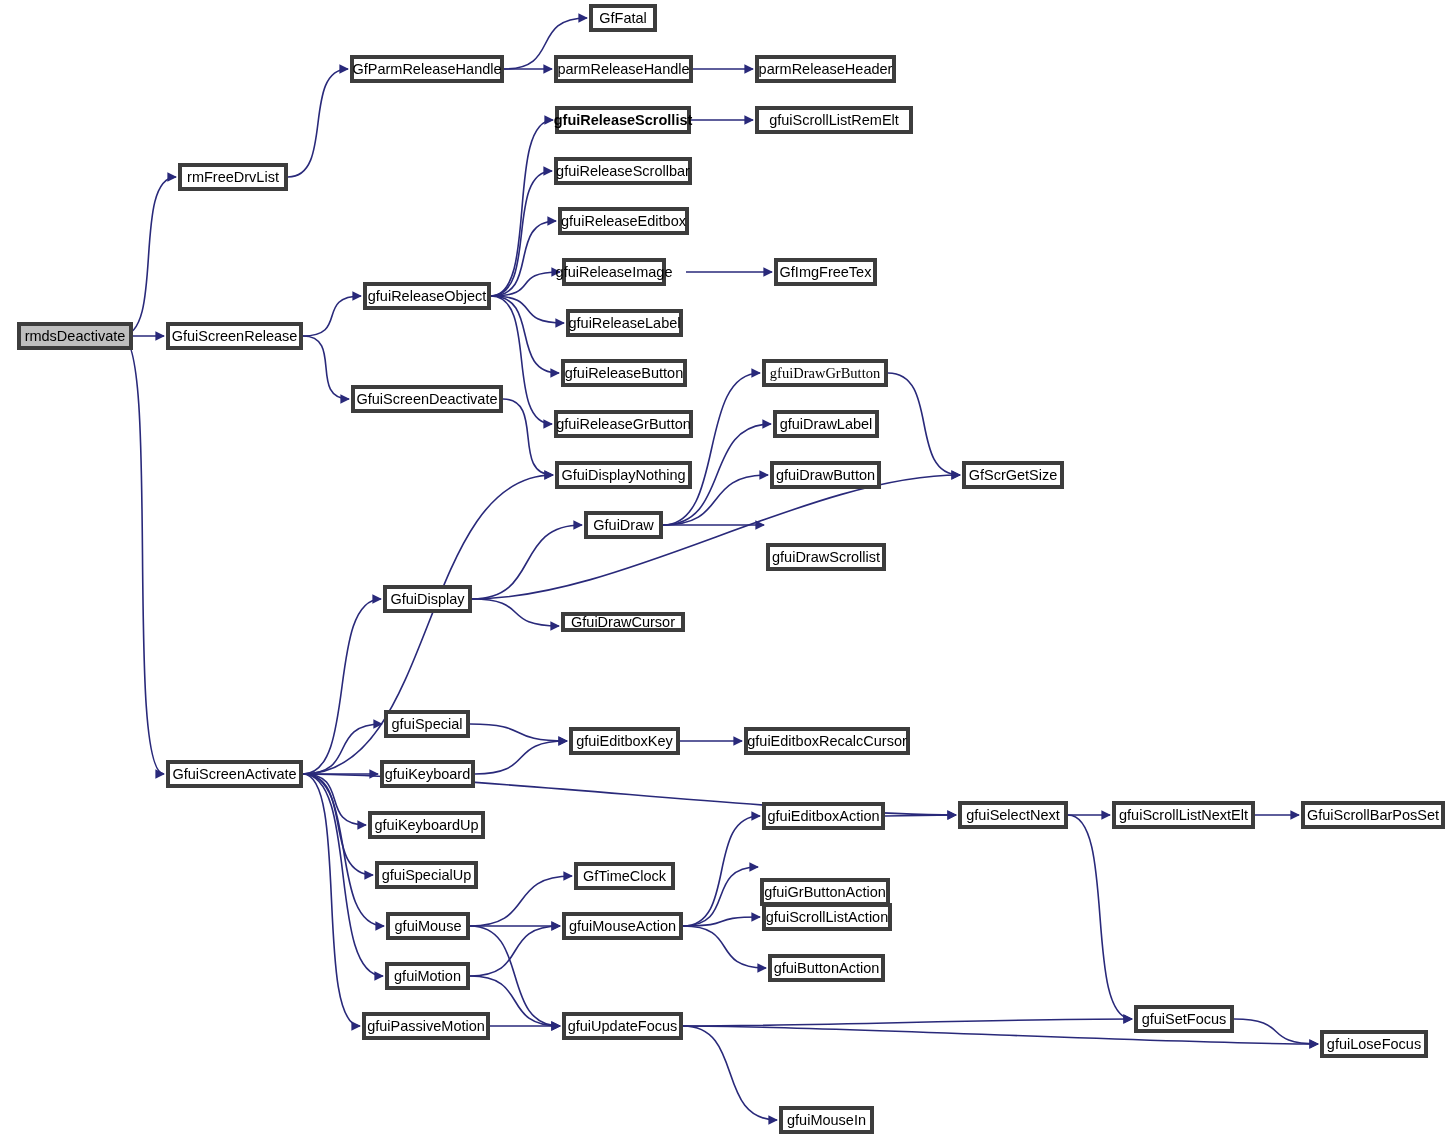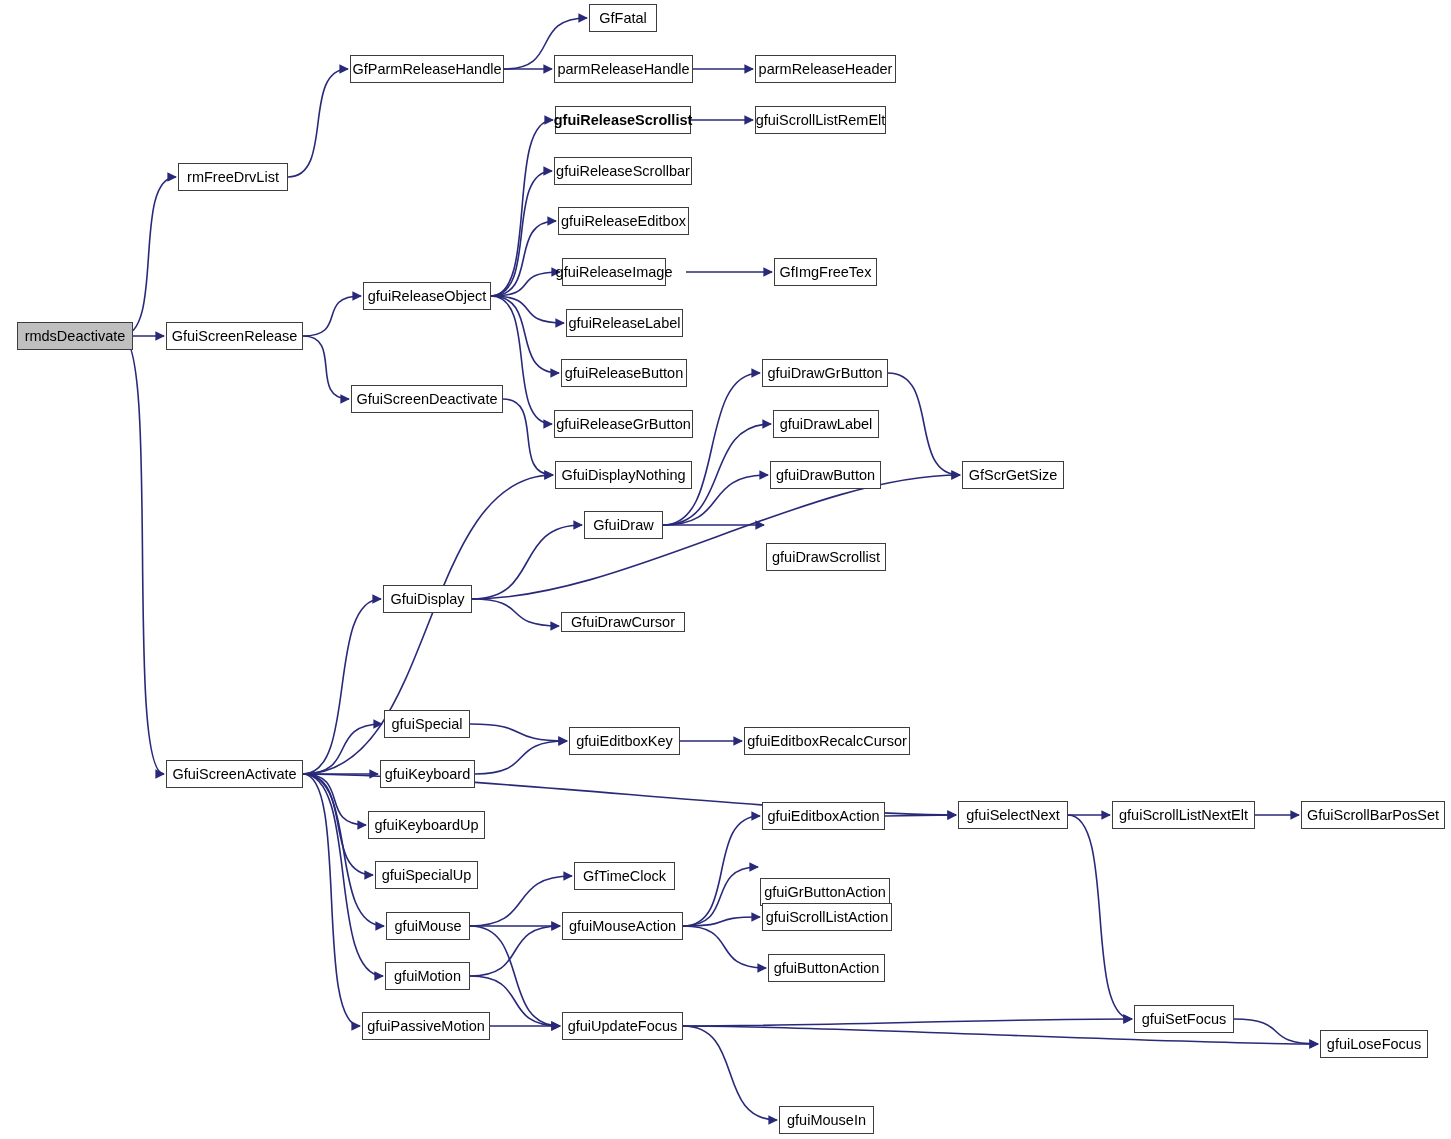--- a/index.html
+++ b/index.html
@@ -1,20 +1,20 @@
 <!DOCTYPE html>
 <html><head>
 <meta charset="utf-8">
 <style>
   html,body{margin:0;padding:0;background:#ffffff;}
   #canvas{position:relative;width:1451px;height:1139px;background:#ffffff;
           font-family:"Liberation Sans","DejaVu Sans",sans-serif;}
   #edges{position:absolute;left:0;top:0;width:1451px;height:1139px;}
   .node{position:absolute;box-sizing:border-box;background:#ffffff;
-        border:1px solid #f9a8d4;display:flex;align-items:center;
+        border:4px solid #f9a8d4;display:flex;align-items:center;
         justify-content:center;font-size:14.5px;color:#000000;
         white-space:nowrap;letter-spacing:0px;}
   .node.red{border-color:#ff0000;}
   .node.root{background:#bfbfbf;border-color:#404040;margin-left:12px;}
   .node.thick{border-color:#3d3d3d;}
 </style>
 </head>
 <body>
 
 <div id="canvas">
@@ -86,31 +86,31 @@
 <div class="node thick root" style="left: 5px; top: 322px; width: 116px; height: 28px;">rmdsDeactivate</div>
     <div class="node thick" style="left: 178px; top: 163px; width: 110px; height: 28px;">rmFreeDrvList</div>
     <div class="node thick" style="left: 166px; top: 322px; width: 137px; height: 28px;">GfuiScreenRelease</div>
     <div class="node thick" style="left: 350px; top: 55px; width: 154px; height: 28px;">GfParmReleaseHandle</div>
     <div class="node thick" style="left: 363px; top: 282px; width: 128px; height: 28px;">gfuiReleaseObject</div>
     <div class="node thick" style="left: 351px; top: 385px; width: 152px; height: 28px;">GfuiScreenDeactivate</div>
     <div class="node thick" style="left: 589px; top: 4px; width: 68px; height: 28px;">GfFatal</div>
     <div class="node thick" style="left: 554px; top: 55px; width: 139px; height: 28px;">parmReleaseHandle</div>
     <div class="node thick red" style="left: 755px; top: 55px; width: 141px; height: 28px;">parmReleaseHeader</div>
     <div class="node thick" style="left: 555px; top: 106px; width: 136px; height: 28px; font-weight: bold;">gfuiReleaseScrollist</div>
-    <div class="node thick" style="left: 755px; top: 106px; width: 131px; height: 28px;">gfuiScrollListRemElt</div>
+    <div class="node thick" style="left: 755px; top: 106px; width: 158px; height: 28px;">gfuiScrollListRemElt</div>
     <div class="node thick" style="left: 554px; top: 157px; width: 138px; height: 28px;">gfuiReleaseScrollbar</div>
     <div class="node thick" style="left: 558px; top: 207px; width: 131px; height: 28px;">gfuiReleaseEditbox</div>
     <div class="node thick" style="left: 562px; top: 258px; width: 104px; height: 28px;">gfuiReleaseImage</div>
     <div class="node thick" style="left: 774px; top: 258px; width: 103px; height: 28px;">GfImgFreeTex</div>
     <div class="node thick" style="left: 566px; top: 309px; width: 117px; height: 28px;">gfuiReleaseLabel</div>
     <div class="node thick" style="left: 561px; top: 359px; width: 126px; height: 28px;">gfuiReleaseButton</div>
     <div class="node thick" style="left: 554px; top: 410px; width: 139px; height: 28px;">gfuiReleaseGrButton</div>
     <div class="node thick" style="left: 555px; top: 461px; width: 137px; height: 28px;">GfuiDisplayNothing</div>
     <div class="node thick red" style="left: 584px; top: 511px; width: 79px; height: 28px;">GfuiDraw</div>
-    <div class="node thick" style="left: 762px; top: 359px; width: 126px; height: 28px;">gfuiDrawGrButton</div>
+    <div class="node thick" style="left: 762px; top: 359px; width: 126px; height: 28px; font-family: Liberation Serif, serif;">gfuiDrawGrButton</div>
     <div class="node thick red" style="left: 773px; top: 410px; width: 106px; height: 28px;">gfuiDrawLabel</div>
     <div class="node thick red" style="left: 770px; top: 461px; width: 111px; height: 28px;">gfuiDrawButton</div>
     <div class="node thick red" style="left: 766px; top: 511px; width: 120px; height: 28px; margin-top: 32px;">gfuiDrawScrollist</div>
     <div class="node thick" style="left: 962px; top: 461px; width: 102px; height: 28px;">GfScrGetSize</div>
     <div class="node thick" style="left: 383px; top: 585px; width: 89px; height: 28px;">GfuiDisplay</div>
     <div class="node thick" style="left: 561px; top: 612px; width: 124px; height: 20px;">GfuiDrawCursor</div>
     <div class="node thick" style="left: 166px; top: 760px; width: 137px; height: 28px;">GfuiScreenActivate</div>
     <div class="node thick" style="left: 384px; top: 710px; width: 86px; height: 28px;">gfuiSpecial</div>
     <div class="node thick" style="left: 380px; top: 760px; width: 95px; height: 28px;">gfuiKeyboard</div>
     <div class="node thick" style="left: 368px; top: 811px; width: 117px; height: 28px;">gfuiKeyboardUp</div>

